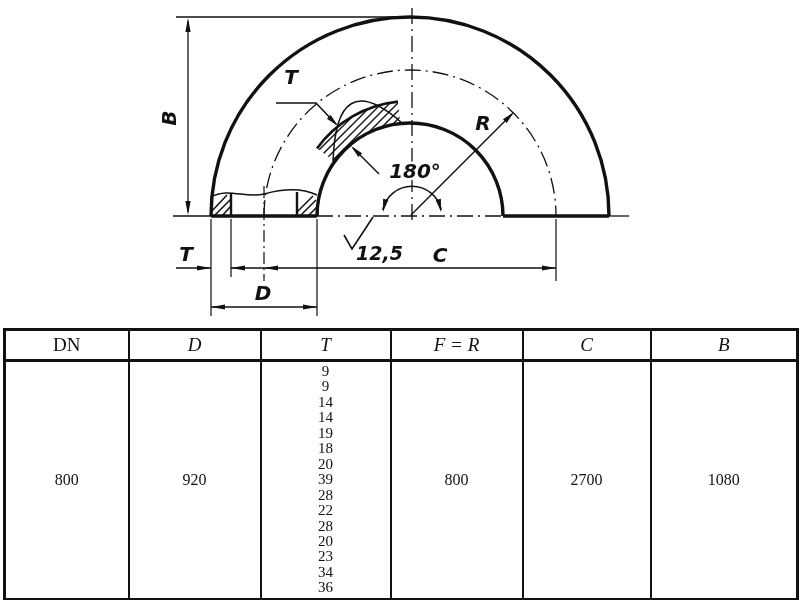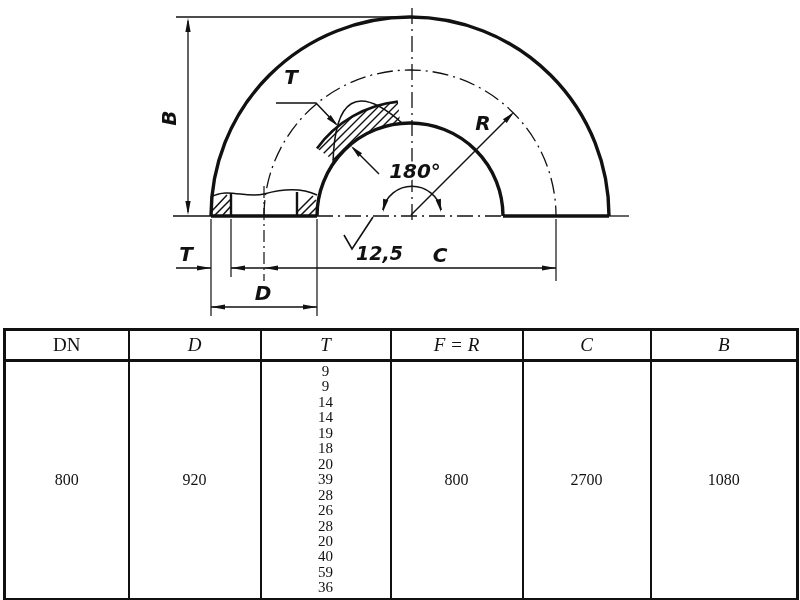--- a/index.html
+++ b/index.html
@@ -123,25 +123,25 @@
           <div class="tlist">
             <div>9</div>
             <div>9</div>
             <div>14</div>
             <div>14</div>
             <div>19</div>
             <div>18</div>
             <div>20</div>
             <div>39</div>
             <div>28</div>
-            <div>26</div>
+            <div>22</div>
             <div>28</div>
             <div>20</div>
-            <div>40</div>
-            <div>59</div>
+            <div>23</div>
+            <div>34</div>
             <div>36</div>
           </div>
         </td>
         <td>800</td>
         <td>2700</td>
         <td>1080</td>
       </tr>
     </tbody>
   </table>
 

